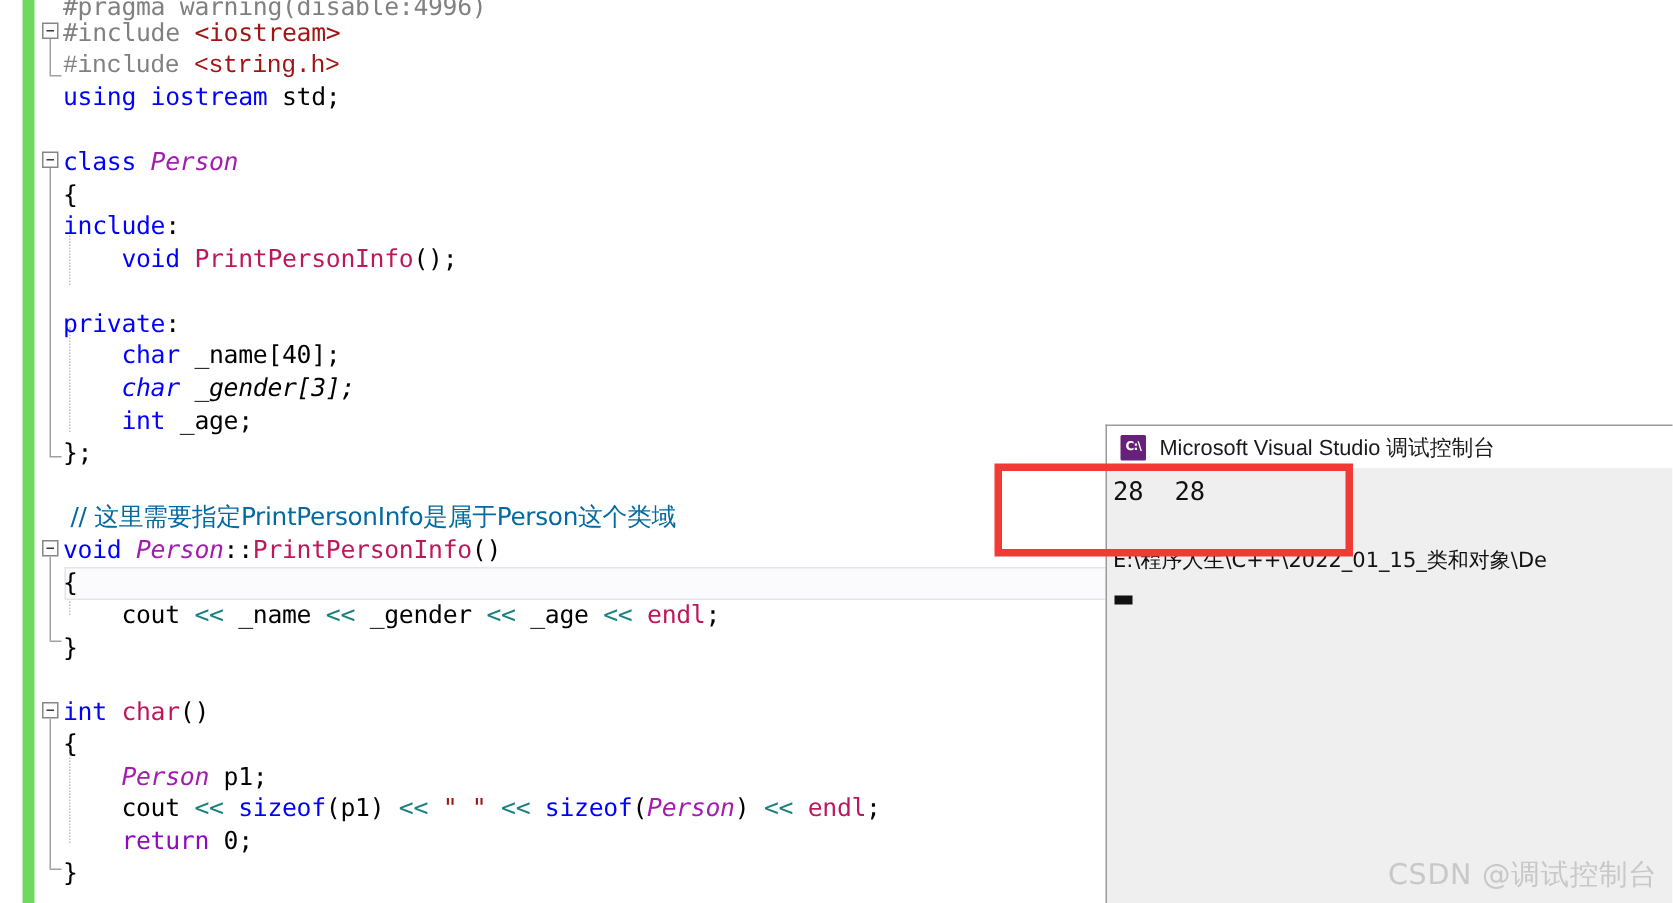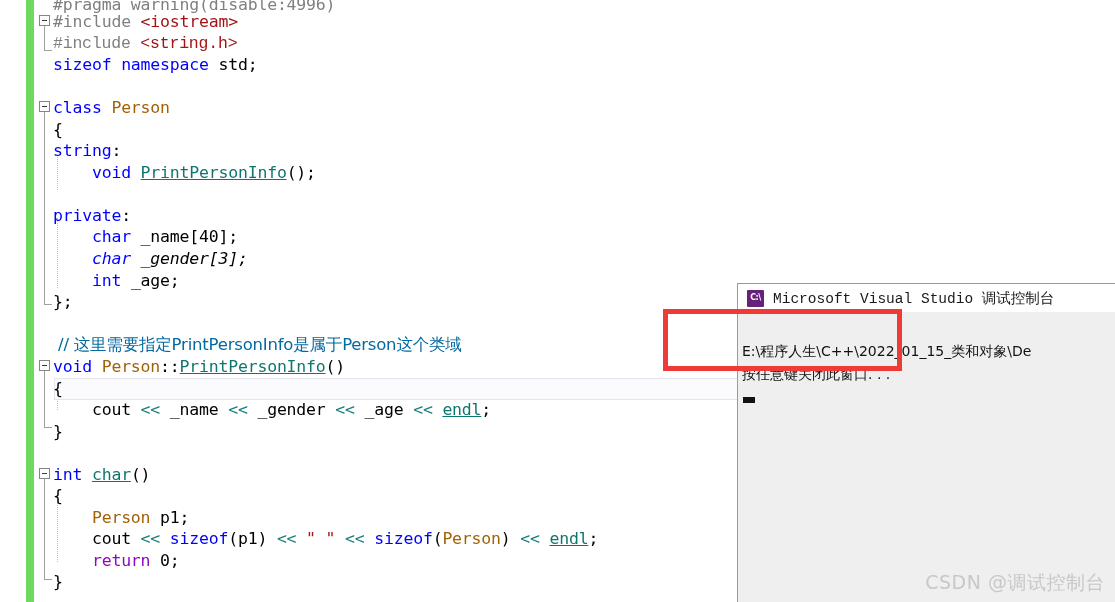--- a/index.html
+++ b/index.html
@@ -11,21 +11,21 @@
     width: 1115px;
     height: 602px;
     position: relative;
     overflow: hidden;
     font-family: "DejaVu Sans Mono", monospace;
   }
 
   
   #editor {
     position: absolute;
-    left: 12px; top: 0;
+    left: 1px; top: 0;
     width: 953px; height: 602px;
     background: #ffffff;
   }
   
   .change-bar {
     position: absolute;
     left: 14px;
     width: 8px;
     background: #6fd85f;
   }
@@ -78,22 +78,22 @@
     height: 22px;
     border: 1px solid #e4e4ec;
     background: #fbfbfe;
     box-sizing: border-box;
   }
 
   
   .k   { color: #0000ff; }   
   .pp  { color: #808080; }   
   .str { color: #a31515; }   
-  .typ { color: #a16207; }   
-  .fn  { color: #0f766e; text-decoration: underline; }   
+  .typ { color: #a21caf; font-style: italic; }   
+  .fn  { color: #be185d; }   
   .cm  { color: #0369a1; }   
   .op  { color: #1a7f7f; }   
   .ctl { color: #8f08c4; }   
   .pl  { color: #000000; }   
 
   .cm-cjk { font-family: "DejaVu Sans", sans-serif; }
 
   
   #console-window {
     position: absolute;
@@ -130,21 +130,21 @@
   }
   .vs-icon span {
     color: #ffffff;
     font-family: "DejaVu Sans", sans-serif;
     font-size: 8px;
     font-weight: bold;
     line-height: 1;
     letter-spacing: -0.5px;
   }
   #console-title-text {
-    font-family: Liberation Mono, monospace;
+    font-family: Liberation Sans, sans-serif;
     font-size: 14.5px;
     color: #1a1a1a;
     white-space: nowrap;
   }
   #console-body {
     background: #efefef;
     height: 291px;
     padding: 5px 0 0 4px;
     box-sizing: border-box;
     position: relative;
@@ -221,24 +221,24 @@
       <div class="collapse" style="left: 27px; top: 360px;"></div>
       <div class="collapse" style="left: 27px; top: 468px;"></div>
     </div>
 
   <div class="cur-line-box" style="top:378px;left:42px;width:1052px;height:22px;"></div>
 
   <div id="code-host">
       <div class="code-line" style="top: -6px;"><span class="pp">#pragma warning(disable:4996)</span></div>
       <div class="code-line" style="top: 11px;"><span class="pp">#include </span><span class="str">&lt;iostream&gt;</span></div>
       <div class="code-line" style="top: 33px; font-family: Liberation Mono, monospace;"><span class="pp">#include </span><span class="str">&lt;string.h&gt;</span></div>
-      <div class="code-line" style="top: 54px;"><span class="k">sizeof namespace</span><span class="pl"> std;</span></div>
+      <div class="code-line" style="top: 54px;"><span class="k">using iostream</span><span class="pl"> std;</span></div>
       <div class="code-line" style="top: 97px;"><span class="k">class </span><span class="typ">Person</span></div>
       <div class="code-line" style="top: 119px;"><span class="pl">{</span></div>
-      <div class="code-line" style="top: 140px;"><span class="k">string</span><span class="pl">:</span></div>
+      <div class="code-line" style="top: 140px;"><span class="k">include</span><span class="pl">:</span></div>
       <div class="code-line" style="top: 162px;"><span class="pl">    </span><span class="k">void </span><span class="fn">PrintPersonInfo</span><span class="pl">();</span></div>
       <div class="code-line" style="top: 205px;"><span class="k">private</span><span class="pl">:</span></div>
       <div class="code-line" style="top: 226px;"><span class="pl">    </span><span class="k">char </span><span class="pl">_name[40];</span></div>
       <div class="code-line" style="top: 248px; font-style: italic;"><span class="pl">    </span><span class="k">char </span><span class="pl">_gender[3];</span></div>
       <div class="code-line" style="top: 270px;"><span class="pl">    </span><span class="k">int </span><span class="pl">_age;</span></div>
       <div class="code-line" style="top: 291px;"><span class="pl">};</span></div>
       <div class="code-line" style="top: 334px;"><span class="cm cm-cjk"> // 这里需要指定PrintPersonInfo是属于Person这个类域</span></div>
       <div class="code-line" style="top: 356px;"><span class="k">void </span><span class="typ">Person</span><span class="pl">::</span><span class="fn">PrintPersonInfo</span><span class="pl">()</span></div>
       <div class="code-line" style="top: 378px;"><span class="pl">{</span></div>
       <div class="code-line" style="top: 399px;"><span class="pl">    cout </span><span class="op">&lt;&lt;</span><span class="pl"> _name </span><span class="op">&lt;&lt;</span><span class="pl"> _gender </span><span class="op">&lt;&lt;</span><span class="pl"> _age </span><span class="op">&lt;&lt;</span><span class="pl"> </span><span class="fn">endl</span><span class="pl">;</span></div>
@@ -256,23 +256,23 @@
 <div id="console-window">
 
   <div id="console-titlebar">
     <div class="vs-icon">
       <span>C:\</span>
     </div>
     <div id="console-title-text">Microsoft Visual Studio 调试控制台</div>
   </div>
 
   <div id="console-body">
+    <div class="con-line">28  28</div>
     <div class="con-gap"></div>
     <div class="con-line cjk">E:\程序人生\C++\2022_01_15_类和对象\De</div>
-    <div class="con-line cjk">按任意键关闭此窗口. . .</div>
     <div class="con-cursor"></div>
   </div>
 
 </div>
 
 <div id="annotation-rect"></div>
 
 <div id="watermark">CSDN @调试控制台</div>
 
 </body></html>

